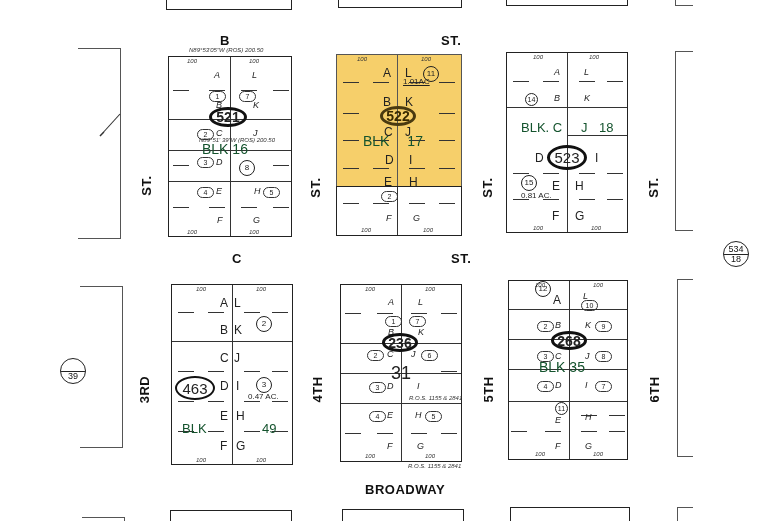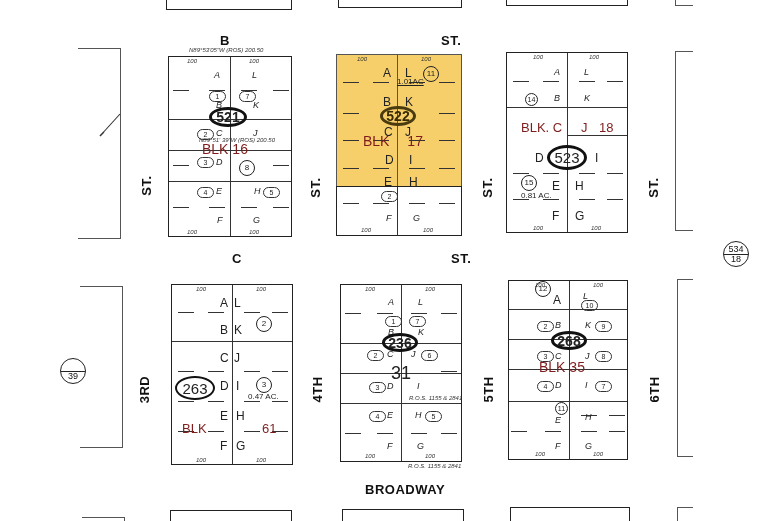--- a/index.html
+++ b/index.html
@@ -4,21 +4,21 @@
 <style>
   html, body { margin:0; padding:0; background:#ffffff; }
   body { width:776px; height:521px; position:relative; overflow:hidden; font-family:"Liberation Sans", sans-serif; color:#1a1a1a; }
   .abs { position:absolute; }
   .block { position:absolute; border:1.6px solid #222; box-sizing:border-box; background:#fff; }
   .block.highlight { background:#f6cf6a; border-color:#555; }
   .street { position:absolute; font-family:"Liberation Sans", sans-serif; font-weight:bold; font-size:13px; color:#111; letter-spacing:0.5px; }
   .street.v { transform:rotate(-90deg); transform-origin:center; white-space:nowrap; }
   .lot { position:absolute; font-size:9px; font-style:italic; color:#222; }
   .lotb { position:absolute; font-size:12px; color:#222; }
-  .big { position:absolute; font-size:13px; color:#7f1d1d; }
+  .big { position:absolute; font-size:13px; color:#14532d; }
   .bignum { position:absolute; font-size:18px; color:#222; }
   .hline { position:absolute; height:0; border-top:1.2px solid #333; }
   .vline { position:absolute; width:0; border-left:1.2px solid #333; }
   .dash { position:absolute; height:0; border-top:1.3px solid #333; width:16px; }
   .parcel-oval { position:absolute; border:3px solid #111; border-radius:50%; display:flex; align-items:center; justify-content:center; font-size:14px; font-weight:bold; color:#222; box-sizing:border-box; background:transparent; }
   .parcel-oval.thin { border-width:2px; font-weight:normal; font-size:15px; }
   .pill { position:absolute; border:1px solid #333; border-radius:7px; width:15px; height:9px; font-size:7px; text-align:center; line-height:9px; color:#222; }
   .circ { position:absolute; border:1.2px solid #222; border-radius:50%; width:14px; height:14px; font-size:8px; text-align:center; line-height:14px; color:#222; }
   .acre { position:absolute; font-size:8px; color:#222; }
   .note { position:absolute; font-size:6px; font-style:italic; color:#333; white-space:nowrap; }
@@ -135,21 +135,21 @@
     <div class="dash" style="left:102px;top:85px;"></div>
   <div class="dash" style="left:6px;top:113px;"></div>
     <div class="dash" style="left:36px;top:113px;"></div>
     <div class="dash" style="left:72px;top:113px;"></div>
     <div class="dash" style="left:102px;top:113px;"></div>
   <div class="note" style="left:20px;top:1px;">100</div>
   <div class="note" style="left:84px;top:1px;">100</div>
   <div class="lotb" style="left:46px;top:11px;">A</div>
   <div class="lotb" style="left:68px;top:11px;">L</div>
   <div class="circ" style="left:86px;top:11px;">11</div>
-  <div class="acre" style="left:60px;top:22px;text-decoration:underline;">1.01AC</div>
+  <div class="acre" style="left:66px;top:22px;text-decoration:underline;">1.01AC</div>
   <div class="lotb" style="left:46px;top:40px;">B</div>
   <div class="lotb" style="left:68px;top:40px;">K</div>
   <div class="lotb" style="left:47px;top:70px;">C</div>
   <div class="lotb" style="left:68px;top:70px;">J</div>
   <div class="big" style="left:26px;top:78px;font-size:14px;word-spacing:14px;">BLK 17</div>
   <div class="lotb" style="left:48px;top:98px;">D</div>
   <div class="lotb" style="left:72px;top:98px;">I</div>
   <div class="lotb" style="left:47px;top:120px;">E</div>
   <div class="lotb" style="left:72px;top:120px;">H</div>
 </div>
@@ -234,27 +234,27 @@
   <div class="circ" style="left:84px;top:31px;">2</div>
   <div class="lotb" style="left:48px;top:66px;">C</div>
   <div class="lotb" style="left:62px;top:66px;">J</div>
   <div class="lotb" style="left:48px;top:94px;">D</div>
   <div class="lotb" style="left:64px;top:94px;">I</div>
   <div class="circ" style="left:84px;top:92px;">3</div>
   <div class="acre" style="left:76px;top:107px;">0.47 AC.</div>
   <div class="lotb" style="left:48px;top:124px;">E</div>
   <div class="lotb" style="left:64px;top:124px;">H</div>
   <div class="big" style="left:10px;top:136px;">BLK</div>
-  <div class="big" style="left:90px;top:136px;">61</div>
+  <div class="big" style="left:90px;top:136px;">49</div>
   <div class="lotb" style="left:48px;top:154px;">F</div>
   <div class="lotb" style="left:64px;top:154px;">G</div>
   <div class="note" style="left:24px;top:172px;">100</div>
   <div class="note" style="left:84px;top:172px;">100</div>
 </div>
-<div class="parcel-oval thin" style="left:175px;top:376px;width:40px;height:24px;border-width:2.5px;">263</div>
+<div class="parcel-oval thin" style="left:175px;top:376px;width:40px;height:24px;border-width:2.5px;">463</div>
 
 <div class="block" style="left:340px;top:284px;width:122px;height:178px;">
   <div class="vline" style="left:60px;top:0;height:176px;"></div>
   <div class="hline" style="left:0;top:58px;width:120px;"></div>
   <div class="hline" style="left:0;top:88px;width:120px;"></div>
   <div class="hline" style="left:0;top:118px;width:120px;"></div>
   <div class="dash" style="left:4px;top:28px;"></div>
     <div class="dash" style="left:36px;top:28px;"></div>
     <div class="dash" style="left:70px;top:28px;"></div>
     <div class="dash" style="left:100px;top:28px;"></div>

